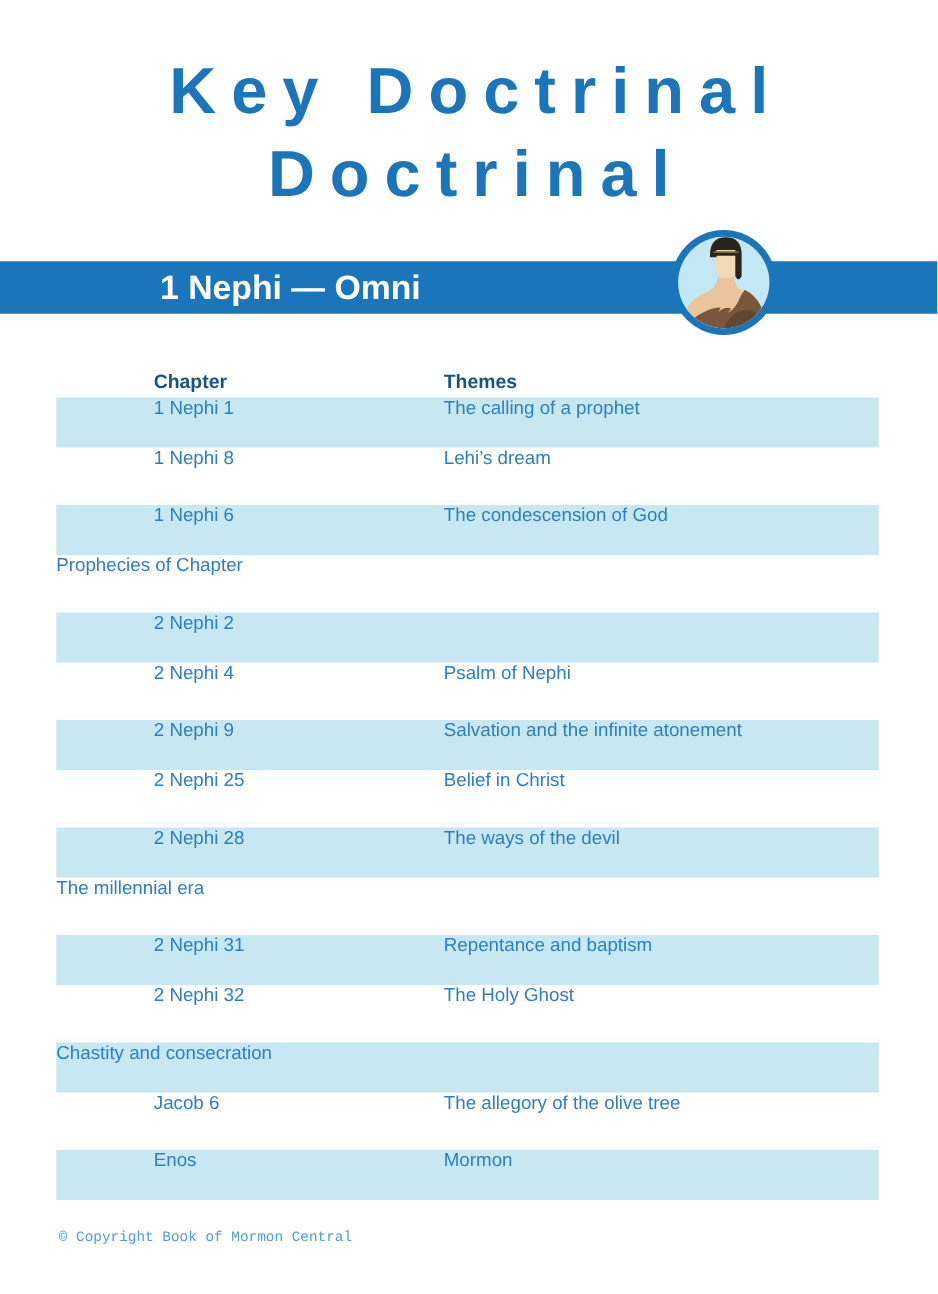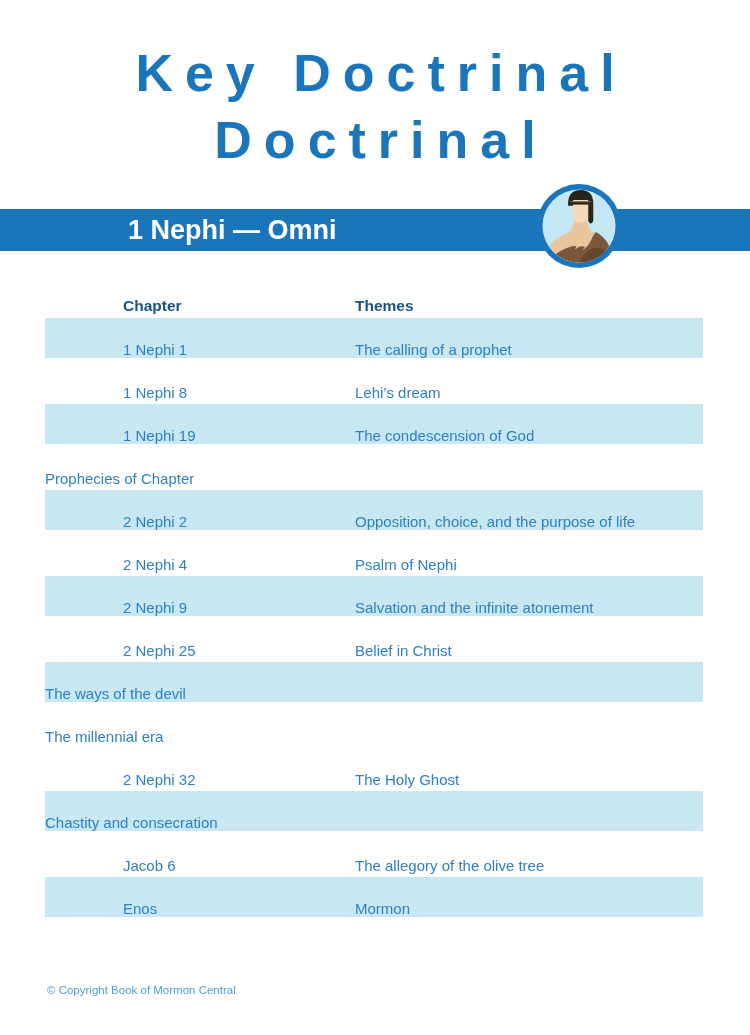--- a/index.html
+++ b/index.html
@@ -66,37 +66,38 @@
     color: var(--header-text, #1a5381);
   }
   .col-chapter {
     width: 310px;
     padding-left: 78px;
     box-sizing: border-box;
   }
   .col-theme { flex: 1; }
   .row {
     display: flex;
-    align-items: flex-end;
+    align-items: flex-start;
     height: 43px;
     box-sizing: border-box;
     font-size: 15px;
     color: var(--row-text, #2e7fc0);
   }
   .row.alt {
     background: var(--row-bg, #c7e7f2);
     border-top: 3px solid #ffffff;
   }
 
   
   .footer {
     position: absolute;
     left: 47px; top: 984px;
     font-size: 11.5px;
     color: var(--footer-text, #4f9cd6);
+    font-family: Liberation Mono, monospace;
   }
 </style>
 </head>
 <body>
 
 <div class="page">
 
   <div class="title">
     <div>Key Doctrinal</div>
     <div>Doctrinal</div>
@@ -141,56 +142,60 @@
           <div class="col-chapter">1 Nephi 1</div>
           <div class="col-theme">The calling of a prophet</div>
         </div>
 
         <div class="row">
           <div class="col-chapter">1 Nephi 8</div>
           <div class="col-theme">Lehi’s dream</div>
         </div>
 
         <div class="row alt">
-          <div class="col-chapter">1 Nephi 19</div>
+          <div class="col-chapter">1 Nephi 6</div>
           <div class="col-theme">The condescension of God</div>
         </div>
 
         <div class="row">
           <div class="col-theme">Prophecies of Chapter</div>
         </div>
 
         <div class="row alt">
           <div class="col-chapter">2 Nephi 2</div>
-          <div class="col-theme">Opposition, choice, and the purpose of life</div>
         </div>
 
         <div class="row">
           <div class="col-chapter">2 Nephi 4</div>
           <div class="col-theme">Psalm of Nephi</div>
         </div>
 
         <div class="row alt">
           <div class="col-chapter">2 Nephi 9</div>
           <div class="col-theme">Salvation and the infinite atonement</div>
         </div>
 
         <div class="row">
           <div class="col-chapter">2 Nephi 25</div>
           <div class="col-theme">Belief in Christ</div>
         </div>
 
         <div class="row alt">
+          <div class="col-chapter">2 Nephi 28</div>
           <div class="col-theme">The ways of the devil</div>
         </div>
 
         <div class="row">
           <div class="col-theme">The millennial era</div>
         </div>
 
+        <div class="row alt">
+          <div class="col-chapter">2 Nephi 31</div>
+          <div class="col-theme">Repentance and baptism</div>
+        </div>
 
         <div class="row">
           <div class="col-chapter">2 Nephi 32</div>
           <div class="col-theme">The Holy Ghost</div>
         </div>
 
         <div class="row alt">
           <div class="col-theme">Chastity and consecration</div>
         </div>
 

